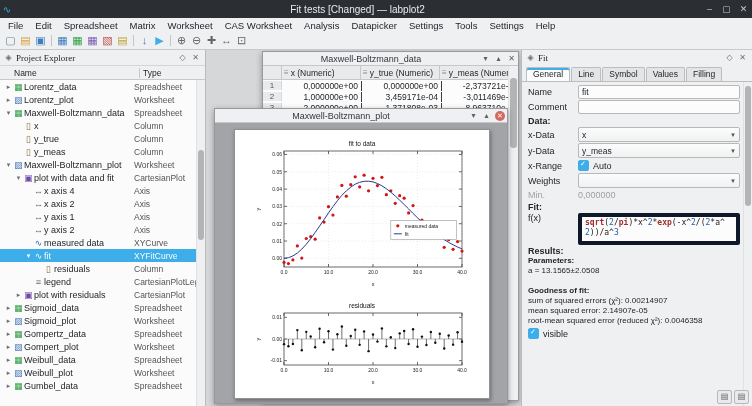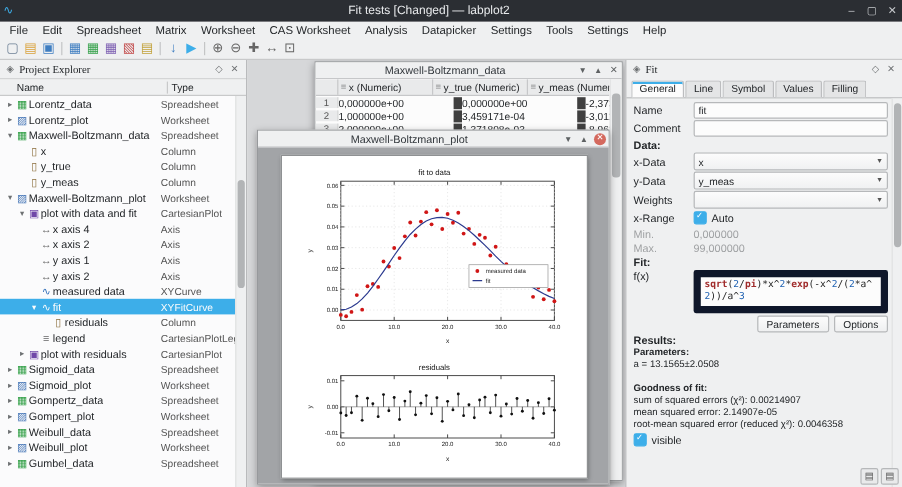--- a/index.html
+++ b/index.html
@@ -57,21 +57,21 @@
   .swclose-red{width:10px;height:10px;border-radius:50%;background:#d4695e;color:#fff;font-size:7px;line-height:10px;text-align:center;margin:0 2px;}
   .ssw{left:56px;top:1px;right:2px;height:348px;}
   .ssbody{flex:1;display:flex;min-height:0;}
   .sstable{flex:1;background:#fcfcfc;overflow:hidden;font-size:8.5px;min-width:0;}
   .shead{display:flex;height:13px;background:#e9eaeb;border-bottom:1px solid #c6c7c9;}
   .sh-corner{width:18px;border-right:1px solid #c6c7c9;flex:0 0 auto;}
   .sh-col{width:76px;border-right:1px solid #c6c7c9;display:flex;align-items:center;padding-left:2px;flex:0 0 auto;overflow:hidden;white-space:nowrap;}
   .hicon{color:#8a8c8e;margin-right:2px;font-size:8px;}
   .srow{display:flex;height:11px;align-items:center;}
   .sr-num{width:18px;background:#e9eaeb;border-right:1px solid #d6d7d8;text-align:center;color:#555;flex:0 0 auto;font-size:8px;}
-  .sr-cell{width:76px;border-right:7px solid #404040;padding-right:20px;flex:0 0 auto;white-space:nowrap;overflow:hidden;}
+  .sr-cell{width:76px;border-right:1px solid #404040;text-align:right;padding-right:3px;flex:0 0 auto;white-space:nowrap;overflow:hidden;}
   .pww{left:8px;top:58px;width:292px;height:294px;z-index:2;}
   .pwbody{flex:1;background:#a2a4a7;position:relative;overflow:hidden;}
   .page{position:absolute;left:19px;top:6px;width:254px;height:268px;background:#fff;border:1px solid #8f9193;box-shadow:1px 2px 4px rgba(0,0,0,.35);}
   .page svg{display:block;margin:0 auto;}
   svg text{font-family:"Liberation Sans",sans-serif;}
 
   
   .tabs{display:flex;padding:2px 4px 0 4px;border-bottom:1px solid #bcbdbf;flex:0 0 auto;}
   .tab{font-size:8.5px;padding:1px 6px 2px 6px;border:1px solid #bcbdbf;border-bottom:none;background:#e4e5e6;border-radius:2px 2px 0 0;margin-right:1px;white-space:nowrap;}
   .tab.active{background:#fcfcfc;box-shadow:inset 0 2px 0 #3daee9;}
@@ -81,21 +81,21 @@
   .flab{width:50px;flex:0 0 auto;}
   .fsection{font-weight:bold;margin:2px 0 1px 0;}
   .finput{flex:1;height:12px;border:1px solid #b6b8ba;border-radius:2px;background:#fcfcfc;padding:0 3px;font-size:8.5px;font-family:inherit;min-width:0;color:#232629;}
   .fcombo{flex:1;height:13px;border:1px solid #b6b8ba;border-radius:2px;background:linear-gradient(#fcfcfc,#f0f1f2);display:flex;align-items:center;padding:0 3px;min-width:0;}
   .fcombo .cval{flex:1;font-size:8.5px;overflow:hidden;white-space:nowrap;}
   .fcombo .carr{font-size:6px;color:#555;}
   .checkbox{width:9px;height:9px;border-radius:2px;border:1px solid #b6b8ba;background:#fcfcfc;margin-right:4px;flex:0 0 auto;position:relative;}
   .checkbox.checked{background:#3daee9;border-color:#3daee9;}
   .checkbox.checked::after{content:"✓";color:#fff;font-size:7px;position:absolute;left:1px;top:-1px;}
   .grayrow{color:#9fa1a3;min-height:11px;}
-  .formula{flex:1;border:6px solid #0f172a;border-radius:2px;background:#fcfcfc;min-height:22px;padding:1px 3px;font-family:"DejaVu Sans Mono",monospace;font-size:8px;line-height:10px;word-break:break-all;min-width:0;}
+  .formula{flex:1;border:4px solid #0f172a;border-radius:2px;background:#fcfcfc;min-height:22px;padding:1px 3px;font-family:"DejaVu Sans Mono",monospace;font-size:8px;line-height:10px;word-break:break-all;min-width:0;}
   .btn{border:1px solid #b6b8ba;border-radius:2px;background:linear-gradient(#fcfcfc,#eff0f1);font-size:8.5px;padding:1px 7px;margin-left:4px;white-space:nowrap;}
   .btn.disabled{color:#a0a2a4;}
   .btnrow{display:flex;justify-content:flex-end;margin:2px 0;}
   .results{flex:1;font-size:8px;line-height:10px;min-width:0;}
   .results div{white-space:nowrap;overflow:hidden;}
   .dock-mini{position:absolute;bottom:2px;right:3px;display:flex;}
   .minibtn{width:13px;height:12px;border:1px solid #b6b8ba;border-radius:2px;background:#e9eaeb;font-size:8px;line-height:11px;text-align:center;color:#555;margin-left:2px;}
 </style>
 </head>
 <body>
@@ -680,47 +680,39 @@
             </span>
           </div>
           <div class="frow">
             <span class="flab">y-Data</span>
             <span class="fcombo">
               <span class="cval">y_meas</span>
               <span class="carr">▼</span>
             </span>
           </div>
           <div class="frow">
+            <span class="flab">x-Range</span>
+            <span class="checkbox checked"></span>
+            <span>Auto</span>
+          </div>
+          <div class="frow">
             <span class="flab">Weights</span>
             <span class="fcombo">
               <span class="cval"></span>
               <span class="carr">▼</span>
             </span>
           </div>
-          <div class="frow">
-            <span class="flab">x-Range</span>
-            <span class="checkbox checked"></span>
-            <span>Auto</span>
-          </div>
           <div class="frow grayrow">
             <span class="flab">Min.</span>
             <span>0,000000</span>
-          </div>
-          <div class="frow grayrow">
-            <span class="flab">Max.</span>
-            <span>99,000000</span>
           </div>
           <div class="fsection">Fit:</div>
           <div class="frow" style="align-items:flex-start;">
             <span class="flab">f(x)</span>
             <span class="formula"><span style="color: rgb(160, 44, 44); font-weight: bold;">sqrt</span><span style="color: rgb(32, 32, 32);">(</span><span style="color: rgb(28, 95, 176);">2</span><span style="color: rgb(32, 32, 32);">/</span><span style="color: rgb(160, 44, 44); font-weight: bold;">pi</span><span style="color: rgb(32, 32, 32);">)*x^</span><span style="color: rgb(28, 95, 176);">2</span><span style="color: rgb(32, 32, 32);">*</span><span style="color: rgb(160, 44, 44); font-weight: bold;">exp</span><span style="color: rgb(32, 32, 32);">(-x^</span><span style="color: rgb(28, 95, 176);">2</span><span style="color: rgb(32, 32, 32);">/(</span><span style="color: rgb(28, 95, 176);">2</span><span style="color: rgb(32, 32, 32);">*a^</span><span style="color: rgb(28, 95, 176);">2</span><span style="color: rgb(32, 32, 32);">))/a^</span><span style="color: rgb(28, 95, 176);">3</span></span>
-          </div>
-          <div class="btnrow">
-            <span class="btn">Parameters</span>
-            <span class="btn">Options</span>
           </div>
           <div class="frow" style="align-items:flex-start;flex-direction:column;">
             <span class="flab" style="font-weight:bold;">Results:</span>
             <span class="results">
                 <div style="font-weight: bold;">Parameters:</div>
                 <div>a = 13.1565±2.0508</div>
                 <div>&nbsp;</div>
                 <div style="font-weight: bold;">Goodness of fit:</div>
                 <div>sum of squared errors (χ²): 0.00214907</div>
                 <div>mean squared error: 2.14907e-05</div>

